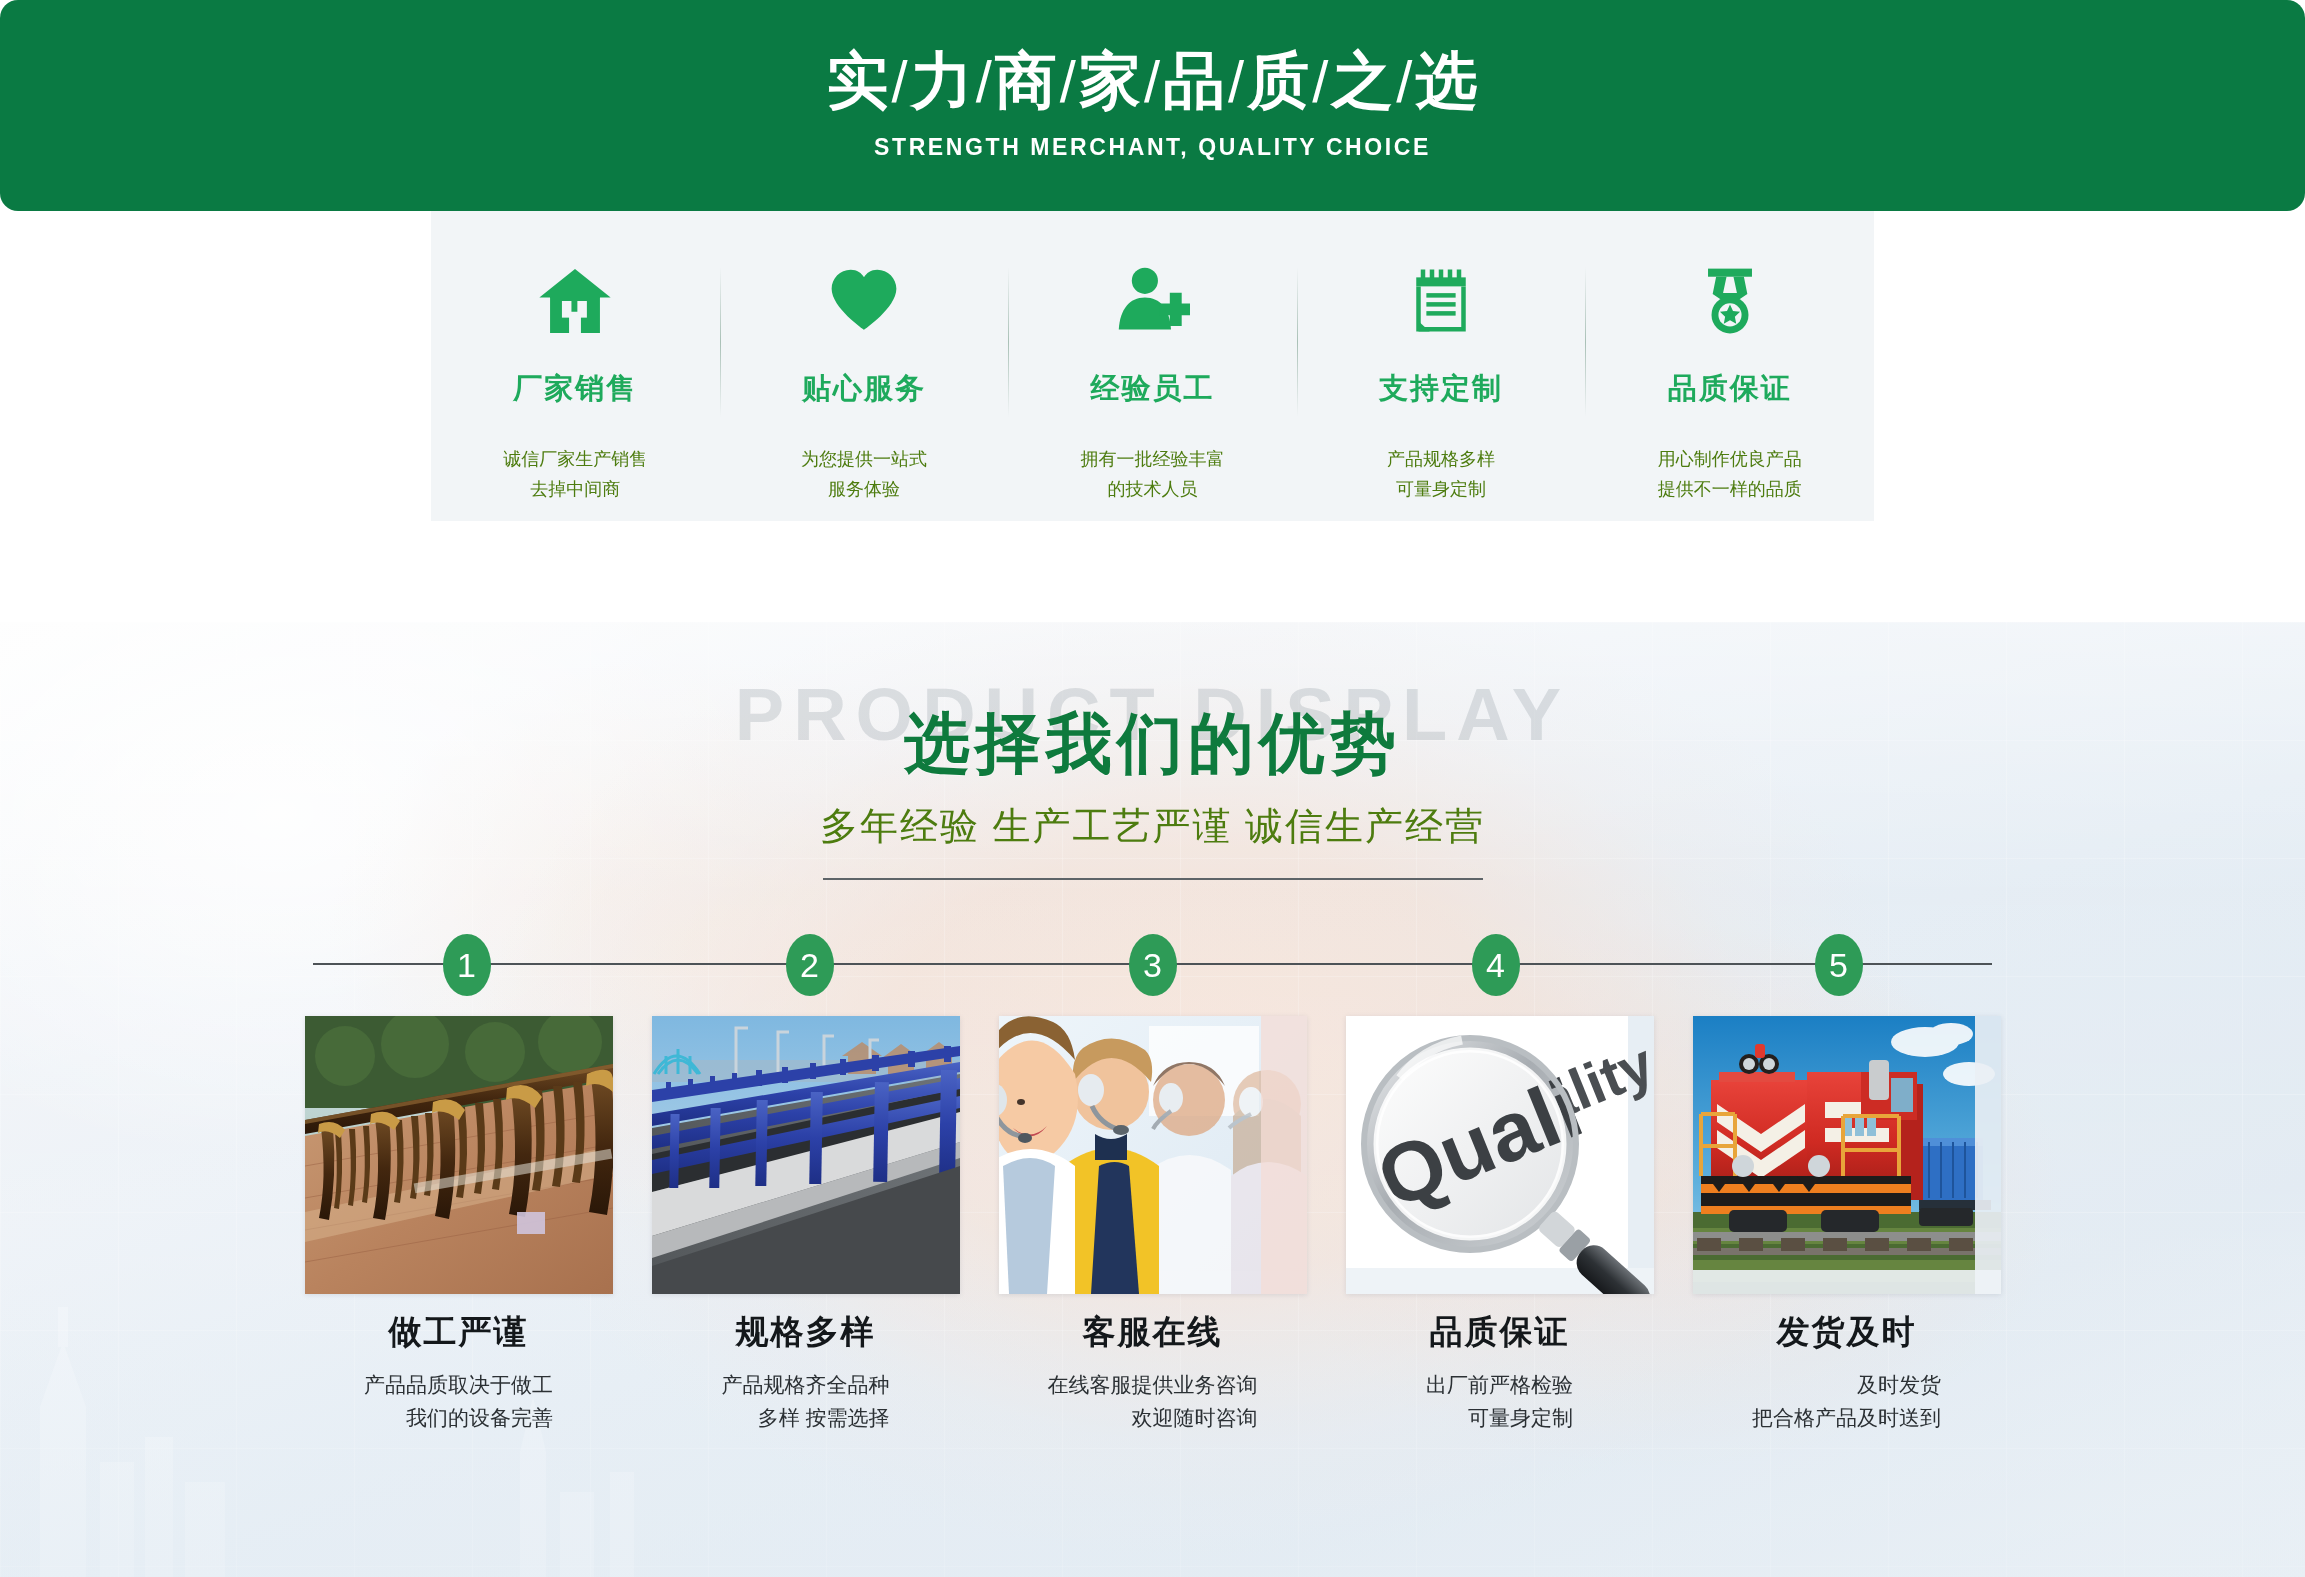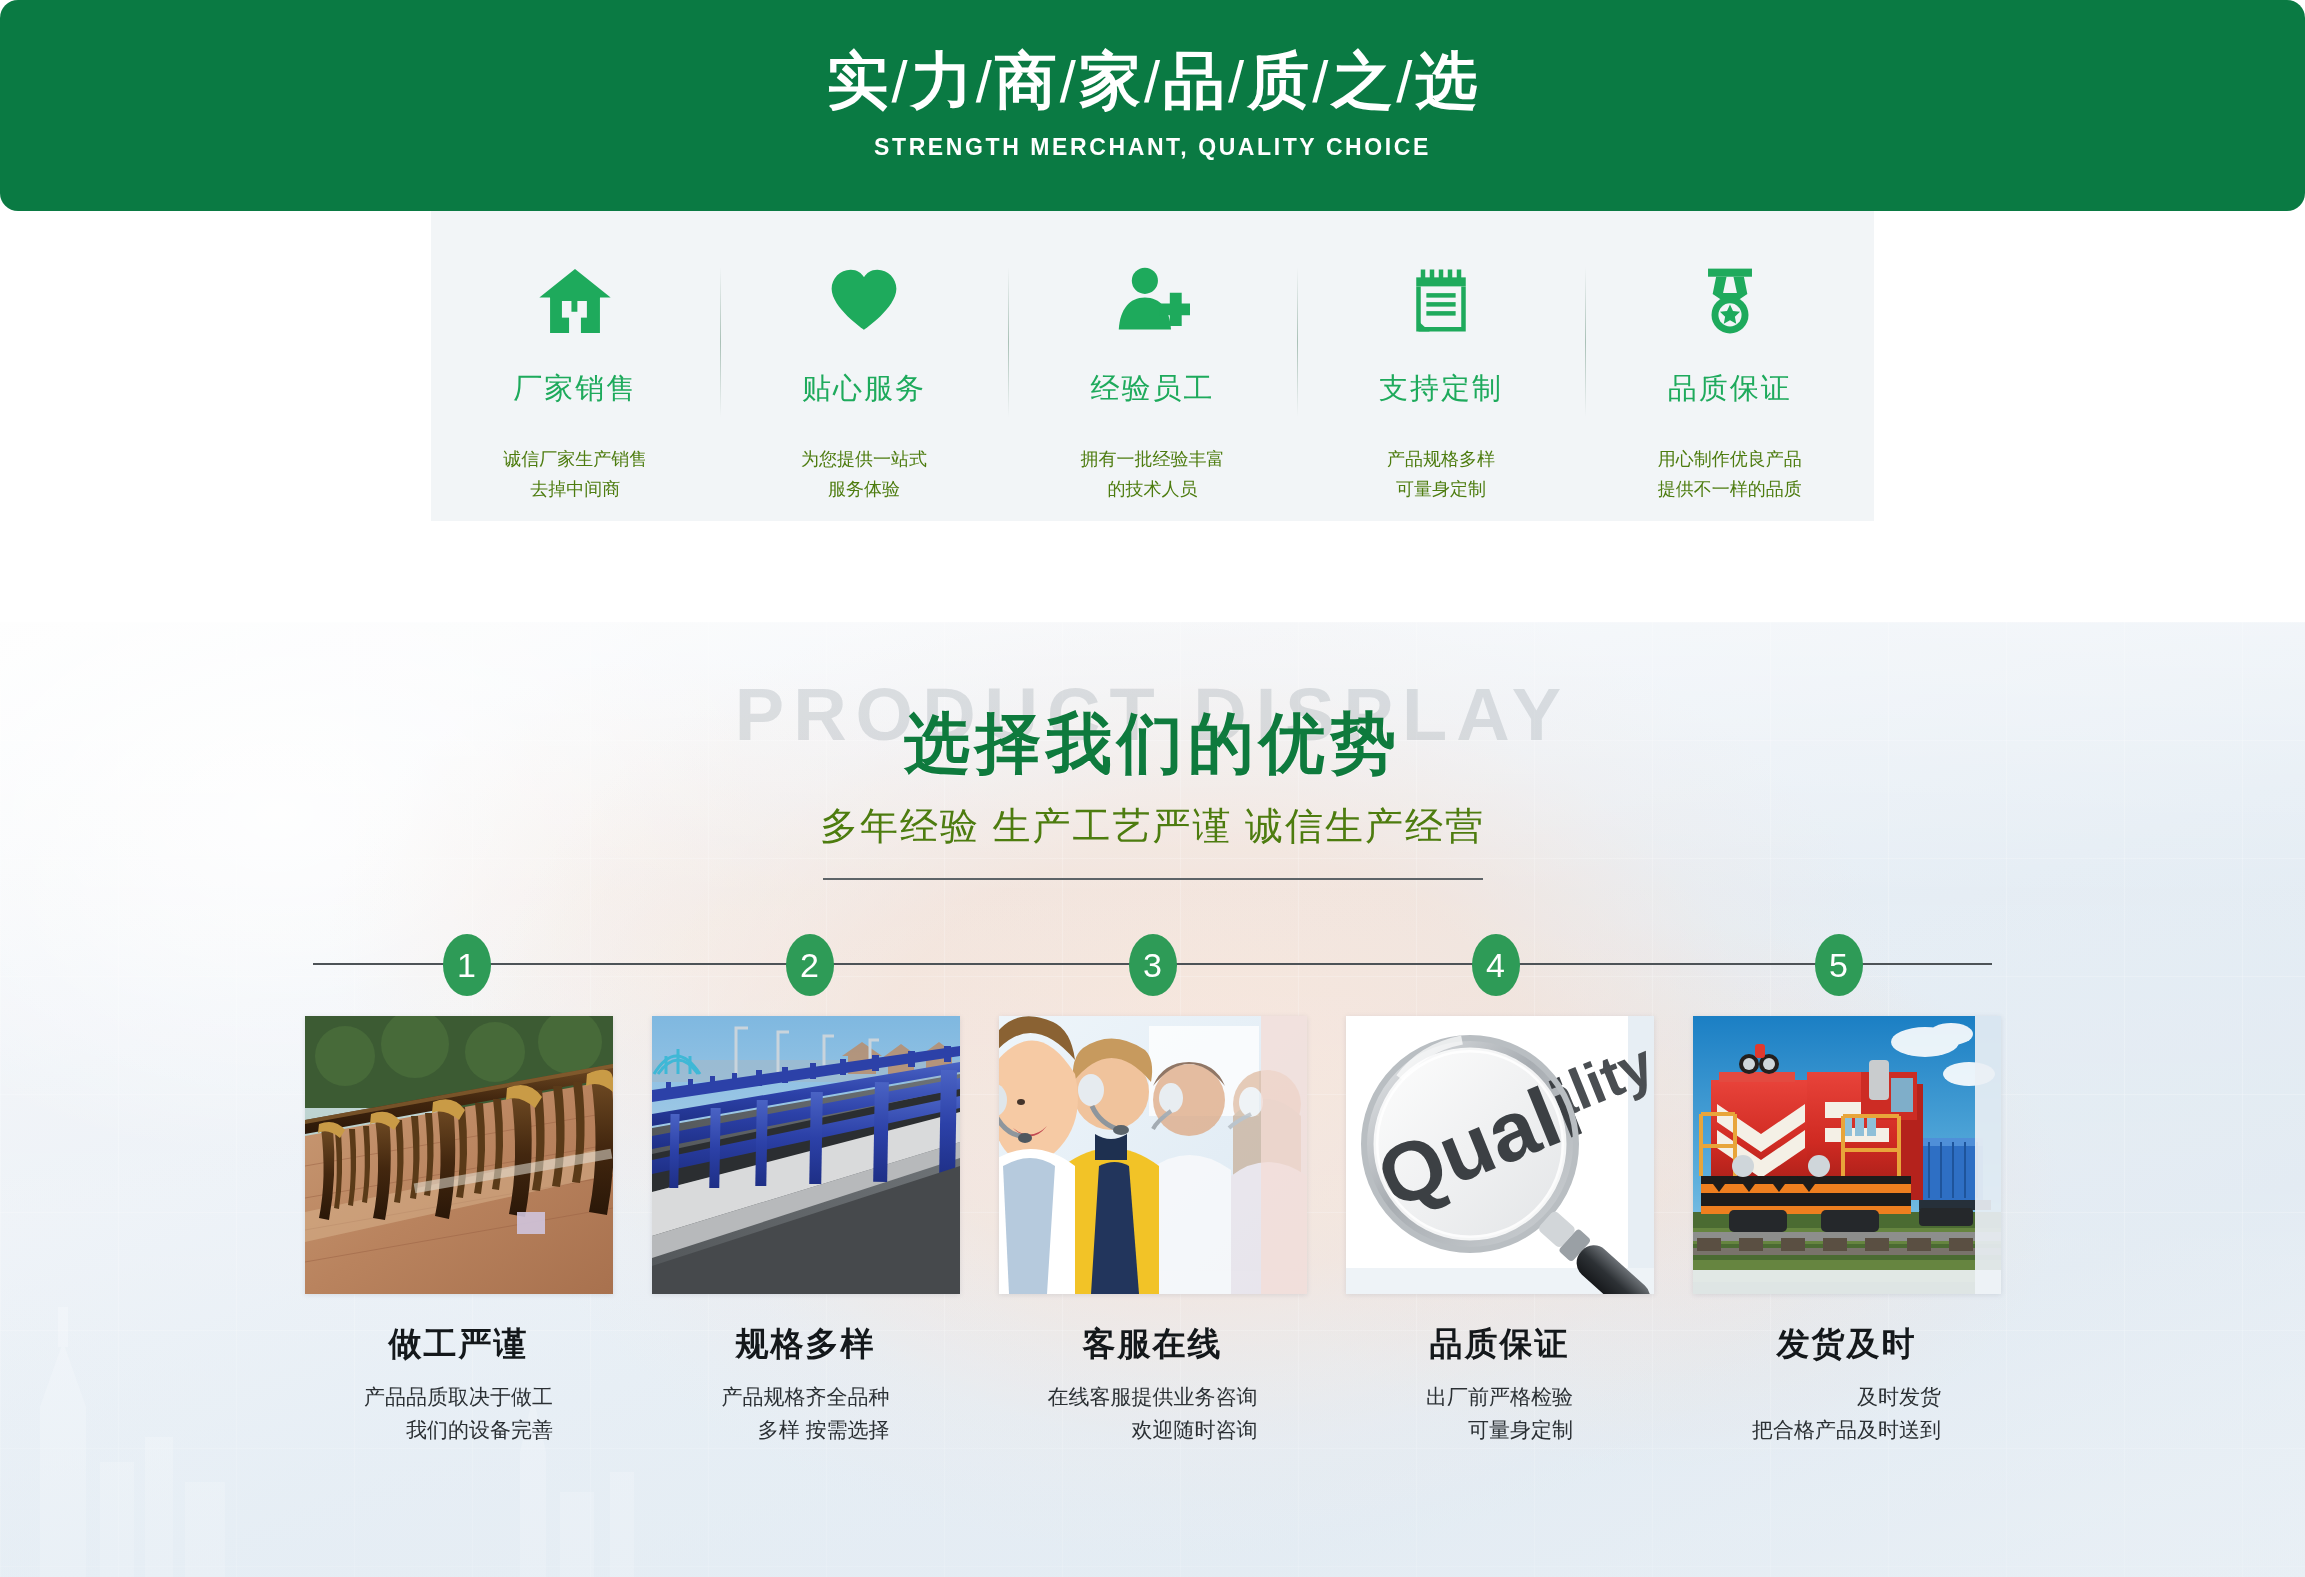--- a/index.html
+++ b/index.html
@@ -75,21 +75,21 @@
   }
   .feature-icon{
     width:84px;height:84px;
     display:flex;align-items:center;justify-content:center;
   }
   .feature-icon svg{ display:block; }
   .feature-title{
     margin-top:26px;
     color:#1eaa5c;
     font-size:29px;
-    font-weight:400;
+    font-weight:700;
     letter-spacing:2px;
     white-space:nowrap;
   }
   .feature-desc{
     margin-top:36px;
     color:#4d7c0f;
     font-size:18px;
     line-height:1.65;
     text-align:center;
     white-space:nowrap;
@@ -203,21 +203,21 @@
   }
   .card{ flex:1 1 0; display:flex; flex-direction:column; align-items:center; }
   .card-photo{
     width:308px;height:278px;
     background:#ffffff;
     overflow:hidden;
     box-shadow:0 1px 5px rgba(60,80,100,.13);
   }
   .card-photo svg{ display:block; width:308px; height:278px; }
   .card-title{
-    margin-top:28px;
+    margin-top:16px;
     color:#14181b;
     font-size:33px;
     font-weight:700;
     letter-spacing:2px;
     white-space:nowrap;
   }
   .card-desc{
     margin-top:14px;
     color:#2b3034;
     font-size:21px;

